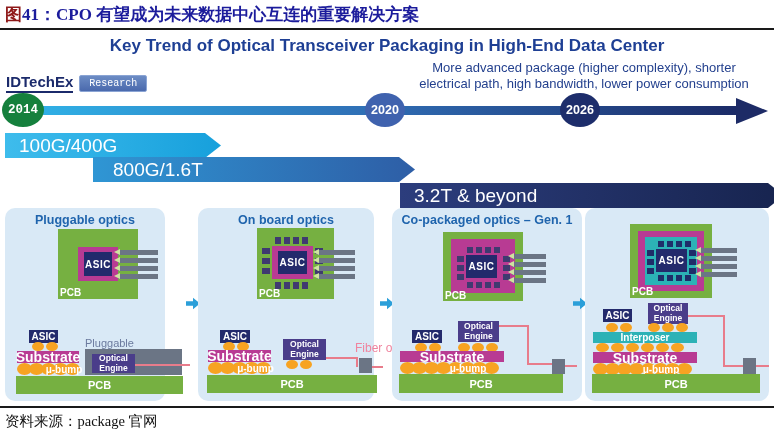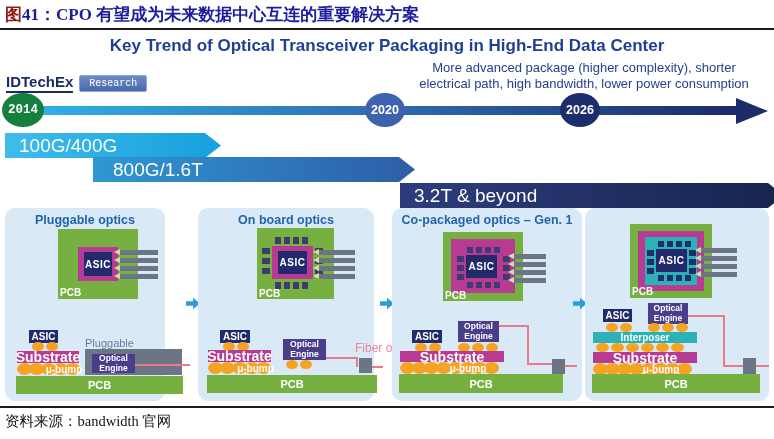--- a/index.html
+++ b/index.html
@@ -305,14 +305,14 @@
       </div>
     <div class="redline" style="left:103px;top:107px;width:35px;height:2px;"></div>
     <div class="redline" style="left:138px;top:107px;width:2px;height:52px;"></div>
     <div class="redline" style="left:138px;top:157px;width:20px;height:2px;"></div>
     <div class="conn" style="left:158px;top:150px;width:13px;height:16px;"></div>
     <div class="redline" style="left:171px;top:157px;width:13px;height:2px;"></div>
     <div class="boxlab pcb-bar" style="left:7px;top:166px;width:168px;height:19px;">PCB</div>
   </div>
 
   <div class="rule bottom"></div>
-  <div class="source">资料来源：bandwidth 官网</div>
+  <div class="source">资料来源：package 官网</div>
 </div>
 
 </body></html>

